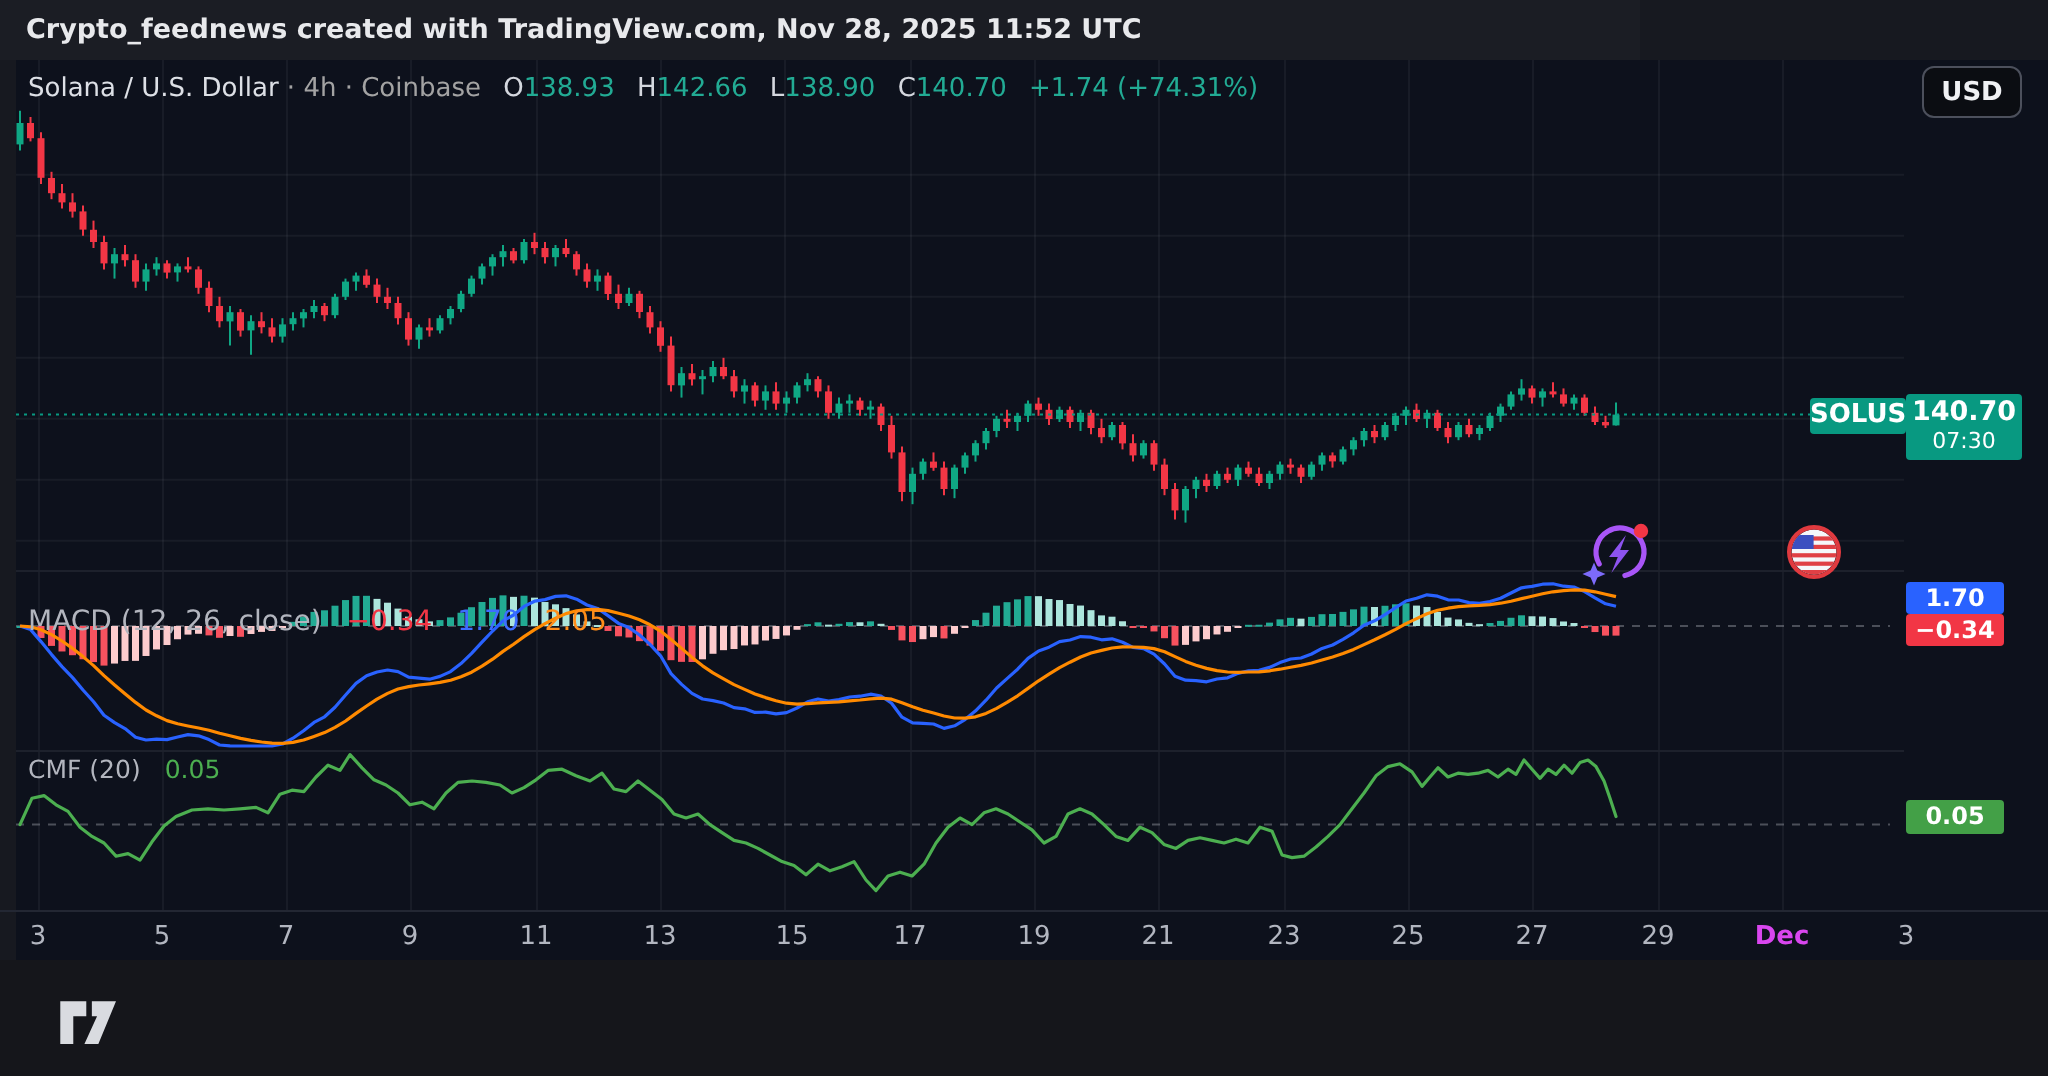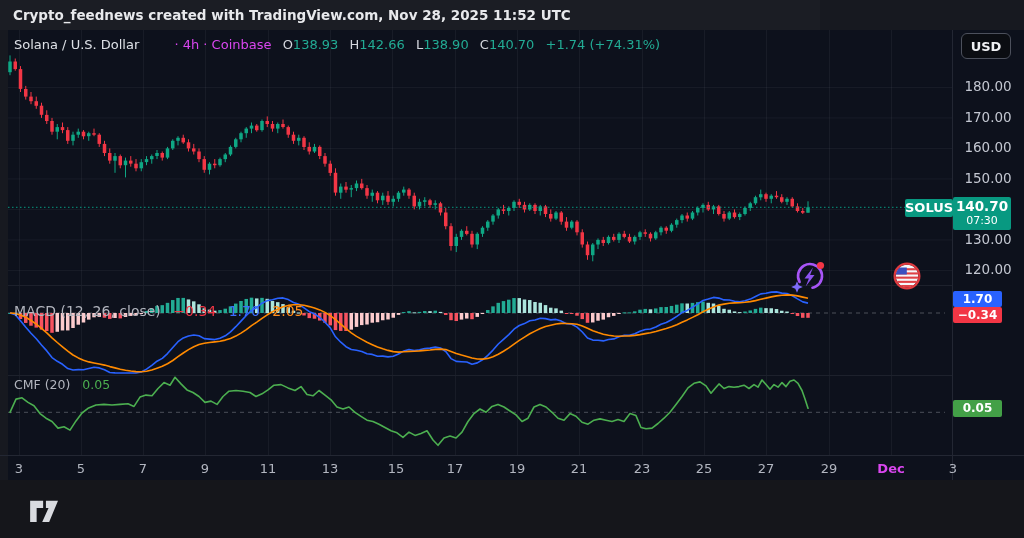--- a/index.html
+++ b/index.html
@@ -6,21 +6,21 @@
   *{box-sizing:border-box;}
   .frame{position:relative;width:1024px;height:538px;background:#171920;
          font-family:"DejaVu Sans","Liberation Sans",sans-serif;overflow:hidden;}
   .topbar{position:absolute;left:0;top:0;width:820px;height:30px;background:#1b1d24;}
   .topbar span{position:absolute;left:13px;top:7px;font-size:13.5px;font-weight:700;color:#e8e9ec;white-space:nowrap;}
   .chartwrap{position:absolute;left:0;top:30px;width:1024px;height:450px;background:#0d111c;}
   .left-gutter{position:absolute;left:0;top:0;width:8px;height:450px;background:#171920;}
   svg.plot{position:absolute;left:0;top:0;}
   .legend{position:absolute;font-size:13px;white-space:nowrap;z-index:5;}
   .legend-symbol{left:14px;top:7px;color:#dde0e6;}
-  .legend-symbol .sep{color:#d946ef;margin-left:31px;}
+  .legend-symbol .sep{color:#a3a3a3;}
   .lg-val{color:#22ab94;}
   .lg-letter{color:#d4d7de;margin-left:7px;}
   .legend-macd{left:14px;top:273px;color:#b2b5be;font-size:14px;}
   .legend-cmf{left:14px;top:347px;color:#b2b5be;font-size:12.5px;}
   .v-red{color:#f23645;margin-left:8px;}
   .v-blue{color:#3d6dff;margin-left:8px;}
   .v-orange{color:#ff8d1a;margin-left:8px;}
   .v-green{color:#4caf50;margin-left:8px;}
   .usd-btn{position:absolute;left:961px;top:3px;width:50px;height:26px;background:#0b0d12;
            border:1.5px solid #4c505c;border-radius:6px;color:#f0f1f4;font-size:13px;font-weight:700;
@@ -564,28 +564,20 @@
       <span class="v-orange">2.05</span>
     </div>
 
     <div class="legend legend-cmf">
       <span>CMF (20)</span>
       <span class="v-green">0.05</span>
     </div>
 
     <div class="usd-btn">USD</div>
 
-    <div class="right-axis" id="priceAxis">
-        <div class="ptick" style="top: 48.435px;">180.00</div>
-        <div class="ptick" style="top: 78.935px;">170.00</div>
-        <div class="ptick" style="top: 109.435px;">160.00</div>
-        <div class="ptick" style="top: 139.935px;">150.00</div>
-        <div class="ptick" style="top: 200.935px;">130.00</div>
-        <div class="ptick" style="top: 231.435px;">120.00</div>
-      </div>
 
     <div class="badge solusd-label">SOLUSD</div>
     <div class="badge price-badge">
       <div class="big">140.70</div>
       <div class="small">07:30</div>
     </div>
     <div class="badge macd-badge-line">1.70</div>
     <div class="badge macd-badge-hist">−0.34</div>
     <div class="badge cmf-badge">0.05</div>
 

